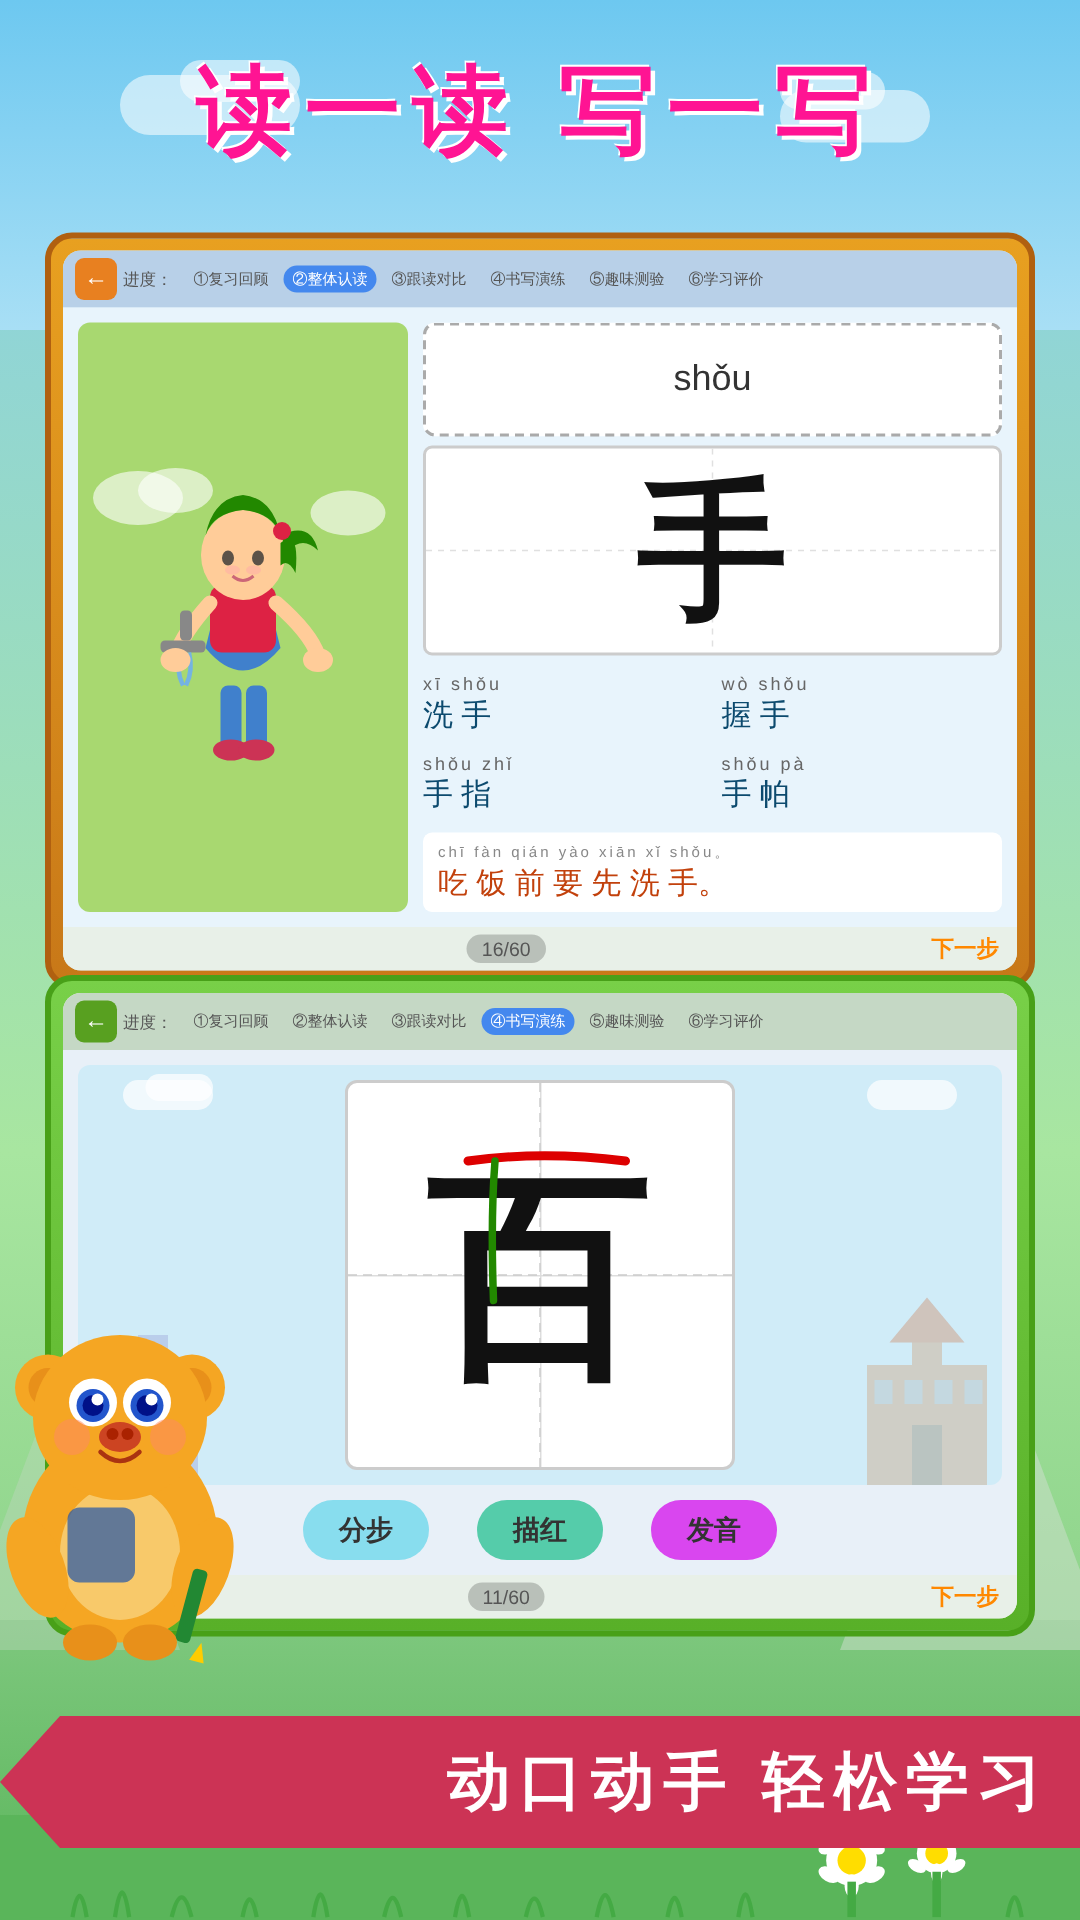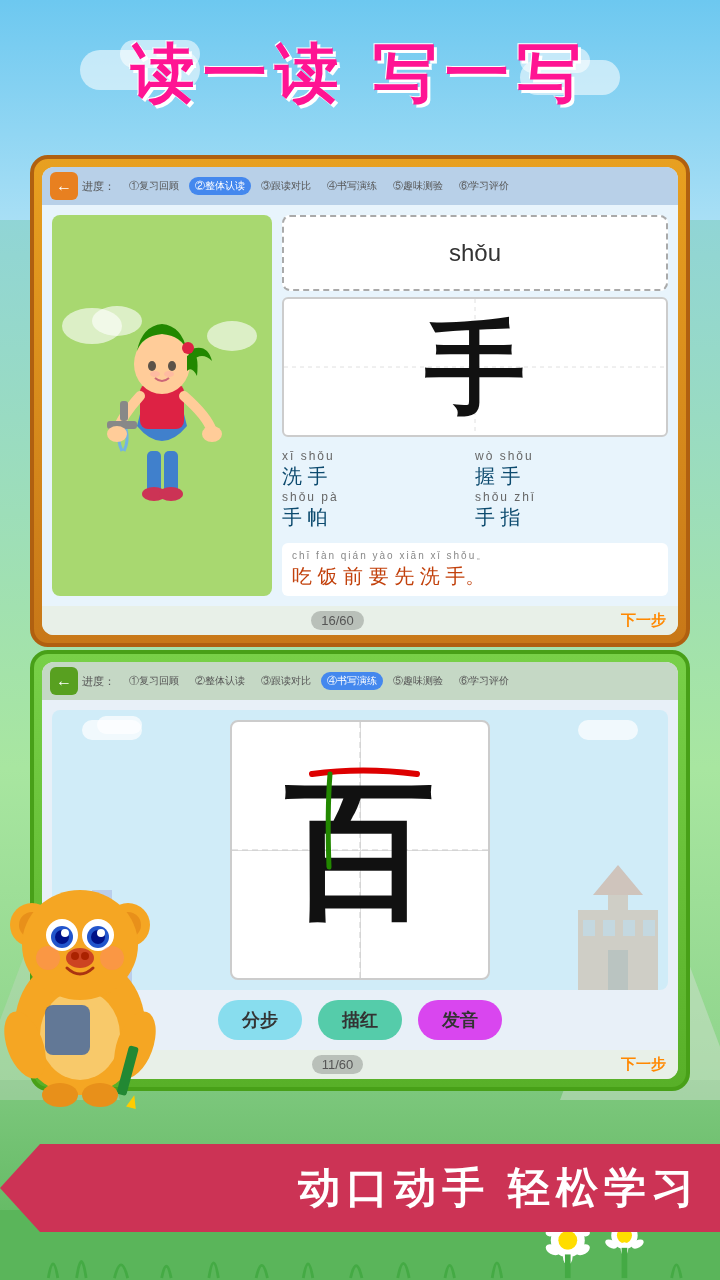--- a/index.html
+++ b/index.html
@@ -205,21 +205,21 @@
       font-weight: 900;
       color: #111;
       line-height: 1;
       z-index: 2;
     }
 
     
     .words-grid {
       display: grid;
       grid-template-columns: 1fr 1fr;
-      gap: 0;
+      gap: 12px;
       padding: 6px 0;
     }
 
     .word-item {
       text-align: left;
     }
 
     .word-pinyin {
       font-size: 12px;
       color: #666;
@@ -311,21 +311,21 @@
       position: absolute;
       height: 100%;
       width: 1px;
       background: #ddd;
       left: 50%;
     }
 
     
     .action-btns {
       display: flex;
-      gap: 16px;
+      gap: 32px;
       margin-top: 10px;
     }
 
     .action-btn {
       padding: 8px 24px;
       border-radius: 20px;
       font-size: 18px;
       font-weight: bold;
       color: #333;
       cursor: pointer;
@@ -524,26 +524,26 @@
         <div class="words-grid">
           <div class="word-item">
             <div class="word-pinyin">xī  shǒu</div>
             <div class="word-chars">洗 手</div>
           </div>
           <div class="word-item">
             <div class="word-pinyin">wò  shǒu</div>
             <div class="word-chars">握 手</div>
           </div>
           <div class="word-item">
+            <div class="word-pinyin">shǒu  zhǐ</div>
+            <div class="word-chars">手 指</div>
+          </div>
+          <div class="word-item">
             <div class="word-pinyin">shǒu  pà</div>
             <div class="word-chars">手 帕</div>
-          </div>
-          <div class="word-item">
-            <div class="word-pinyin">shǒu  zhǐ</div>
-            <div class="word-chars">手 指</div>
           </div>
         </div>
 
         <div class="sentence-area">
           <div class="sentence-pinyin">chī  fàn  qián  yào  xiān  xǐ  shǒu。</div>
           <div class="sentence-text">吃 饭 前 要 先 洗 手。</div>
         </div>
       </div>
     </div>
 

